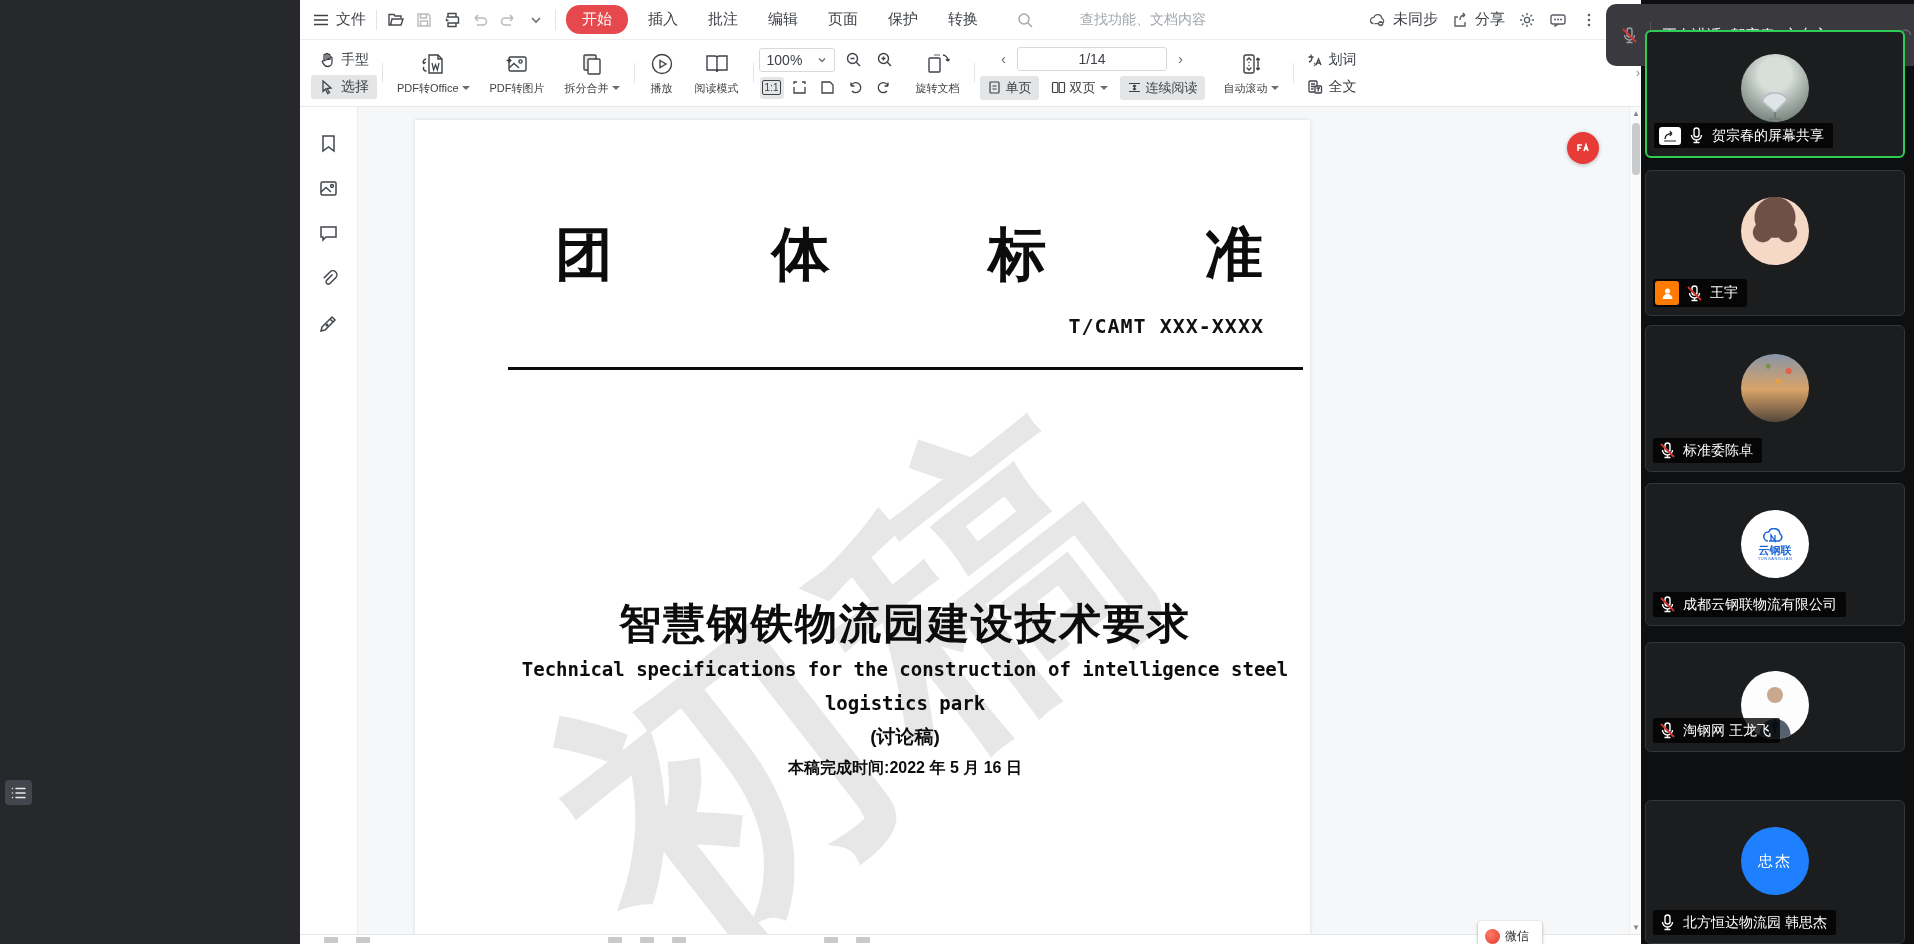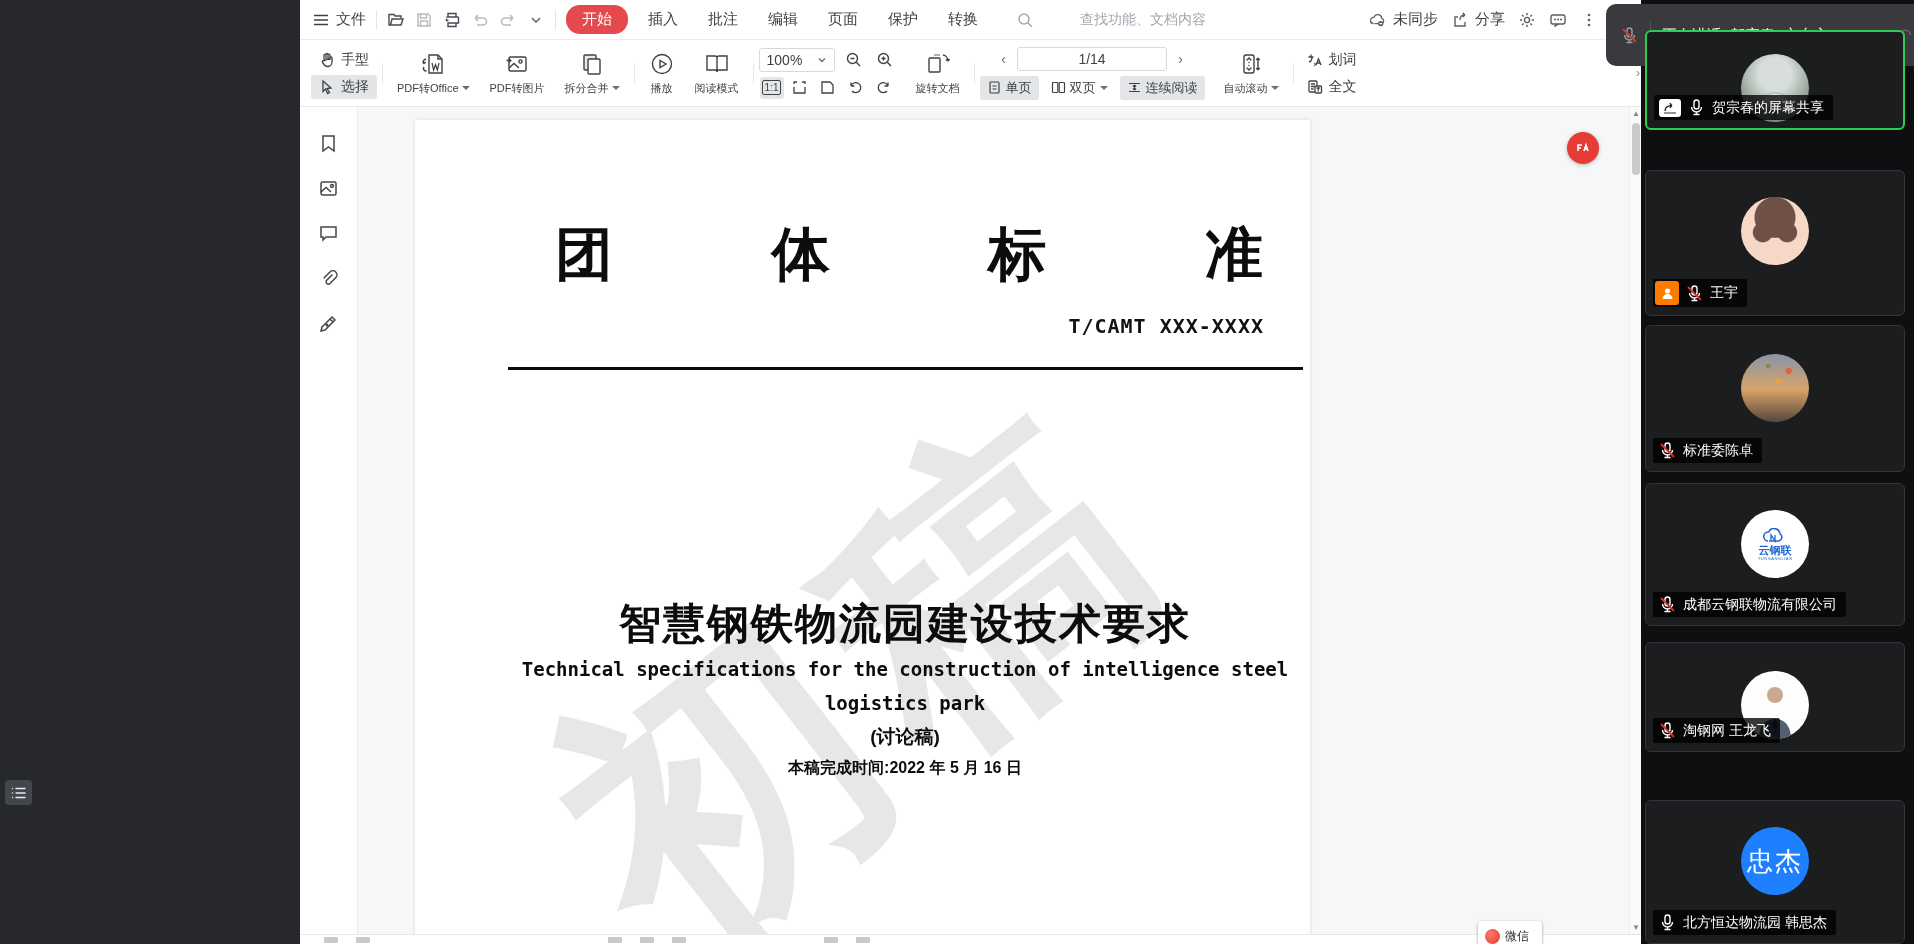--- a/index.html
+++ b/index.html
@@ -85,21 +85,21 @@
 
   
   #meet-bar { position:absolute; left:1606px; top:4px; width:320px; height:62px; background:#3a3a3e; border-radius:10px; display:flex; align-items:center; padding:0 14px; gap:11px; }
   #meet-bar .sep { width:1px; height:26px; background:#55555a; flex:none; }
   #speaking-text { color:#f2f2f2; font-size:15px; white-space:nowrap; overflow:hidden; flex:1; }
   .meet-arrow { color:#5d6064; font-size:19px; flex:none; }
 
   
   .tile { position:absolute; left:1645px; width:260px; background:#1c1d1f; border:1px solid #333538; border-radius:6px; overflow:hidden; }
   .tile.active { border:2px solid #2ecc55; }
-  .t1 { top:30px; height:100px; } .t2 { top:170px; height:146px; } .t3 { top:325px; height:147px; }
+  .t1 { top:30px; height:128px; } .t2 { top:170px; height:146px; } .t3 { top:325px; height:147px; }
   .t4 { top:483px; height:143px; } .t5 { top:642px; height:110px; } .t6 { top:800px; height:144px; }
   .avatar { position:absolute; left:50%; transform:translateX(-50%); width:68px; height:68px; border-radius:50%; overflow:hidden; }
   .t1 .avatar { top:22px; } .t2 .avatar { top:26px; } .t3 .avatar { top:28px; }
   .t4 .avatar { top:26px; } .t5 .avatar { top:28px; } .t6 .avatar { top:26px; }
   .name-tag { position:absolute; left:7px; bottom:8px; display:flex; align-items:center; gap:6px; background:rgba(0,0,0,.78); padding:3px 9px 3px 5px; border-radius:2px; max-width:238px; }
   .name-tag .pname { color:#fff; font-size:14px; white-space:nowrap; }
   .micwrap { width:19px; height:19px; flex:none; }
   .micwrap svg { width:19px; height:19px; }
   .share-badge { width:22px; height:18px; background:#fff; border-radius:3px; display:flex; align-items:center; justify-content:center; flex:none; }
   .share-badge svg { width:14px; height:12px; }
@@ -109,21 +109,21 @@
   
   .av-telescope { background:radial-gradient(circle at 50% 30%, #d8ded9 0 28%, #9aa69f 60%, #59655e); display:flex; align-items:flex-end; justify-content:center; }
   .av-woman { background:radial-gradient(circle at 50% 30%, #6e5047 0 34%, rgba(110,80,71,0) 36%), radial-gradient(circle at 32% 52%, #6e5047 0 16%, rgba(110,80,71,0) 18%), radial-gradient(circle at 68% 52%, #6e5047 0 16%, rgba(110,80,71,0) 18%), #f5d8c6; }
   .av-balloons { background:radial-gradient(circle at 70% 25%, #e0604a 0 4%, transparent 5%), radial-gradient(circle at 55% 40%, #e9a23c 0 4%, transparent 5%), radial-gradient(circle at 40% 18%, #7b8f4a 0 3%, transparent 4%), linear-gradient(to bottom, #8795a8 0%, #d9a368 52%, #55483d 100%); }
   .av-logo { background:#fff; display:flex; flex-direction:column; align-items:center; justify-content:center; gap:0; }
   .av-logo .logo-cn { color:#1c66d6; font-size:11px; font-weight:700; line-height:12px; }
   .av-logo .logo-en { color:#1c66d6; font-size:4px; letter-spacing:.5px; }
   .av-suit { background:#fdfdfd; display:flex; align-items:flex-end; justify-content:center; }
   .av-suit svg { width:44px; height:58px; }
   .av-blue { background:#1e80ff; display:flex; align-items:center; justify-content:center; }
-  .av-blue span { color:#fff; font-size:26px; letter-spacing:2px; }
+  .av-blue span { color:#fff; font-size:15px; letter-spacing:2px; }
 </style>
 </head>
 <body>
 
 <div id="right-zone"></div>
 
 <div id="pdf-app">
 
   <div id="menubar">
     <div class="mi">

